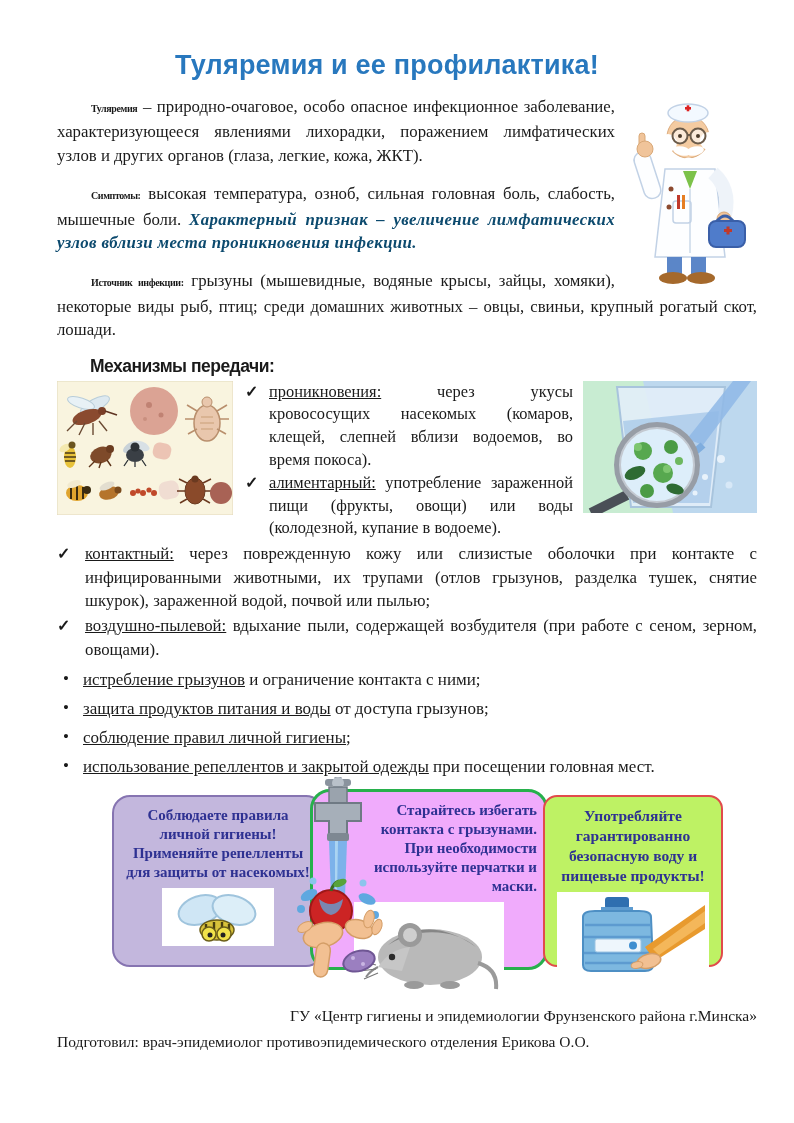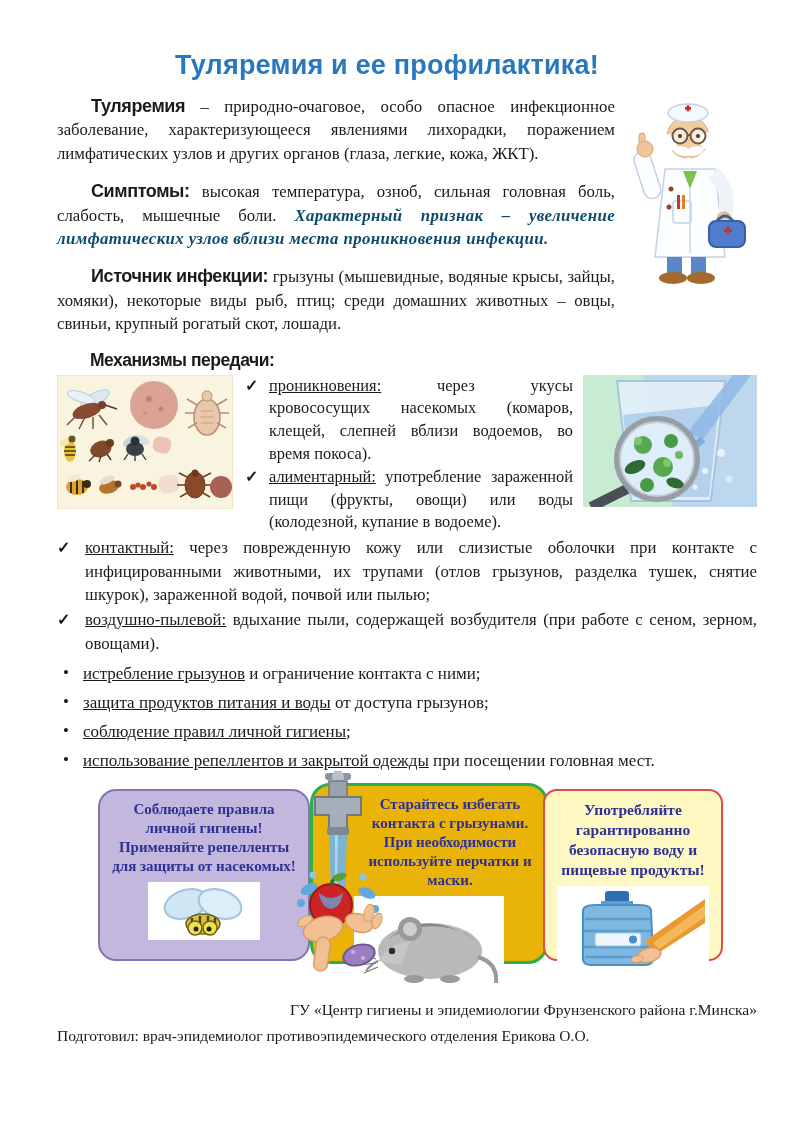--- a/index.html
+++ b/index.html
@@ -3,21 +3,21 @@
 <meta charset="utf-8">
 <style>
   * { margin:0; padding:0; box-sizing:border-box; }
   html,body { width:794px; height:1123px; background:#ffffff; overflow:hidden; }
   .page { width:794px; height:1123px; padding:50px 37px 0 57px; font-family:"Liberation Serif", serif; color:#1a1a1a; position:relative; }
 
   .title { font-family:"Liberation Sans", sans-serif; font-weight:700; font-size:27px; color:#2878be; text-align:center; letter-spacing:.2px; margin:0 60px 14px 20px; }
 
   .para { font-size:16.8px; line-height:23.4px; text-align:justify; }
   .indent { text-indent:34px; }
-  .lead { font-family:Liberation Sans, sans-serif; font-weight:700; font-size:18px; letter-spacing:-.4px; }
+  .lead { font-family:Liberation Serif, serif; font-weight:700; font-size:10px; letter-spacing:-.4px; }
   .blue-em { color:#0c4a6e; font-weight:700; font-style:italic; letter-spacing:.4px; }
 
   .doctor-wrap { float:right; width:132px; height:196px; margin:-6px 0 6px 10px; }
 
   .mt { margin-top:15px; }
 
   .h2 { font-family:"Liberation Sans", sans-serif; font-weight:700; font-size:17.5px; letter-spacing:-.5px; margin:14px 0 4px 33px; }
 
   .trans-row { display:flex; align-items:flex-start; gap:10px; margin-top:2px; }
   .img-frame { flex:0 0 auto; }
@@ -31,24 +31,24 @@
   .check-wide .check { position:absolute; left:0; top:0; font-weight:700; font-size:16px; }
 
   .prev-list { list-style:none; margin-top:8px; }
   .prev-list li { position:relative; padding-left:26px; font-size:17px; line-height:21px; margin:8px 0; }
   .prev-list .dot { position:absolute; left:6px; top:-1px; font-size:17px; }
   .uline { text-decoration:underline; }
 
   .callouts { position:relative; height:198px; margin-top:12px; }
   .callout { position:absolute; border-radius:18px; text-align:center; font-weight:700; color:#2e3192; }
   .callout p { font-size:15px; line-height:19px; padding:9px 8px 4px 8px; }
-  .c1 { left:41px; top:6px; width:212px; height:172px; background:#c3b7dd; border:2px solid #8674b1; }
-  .c2 { left:253px; top:0px; width:238px; height:181px; background:#eab308; border:3px solid #27b04c; border-radius:20px; }
+  .c1 { left:55px; top:6px; width:212px; height:172px; background:#c3b7dd; border:2px solid #8674b1; }
+  .c2 { left:253px; top:0px; width:238px; height:181px; background:#f0abfc; border:3px solid #27b04c; border-radius:20px;text-align:right; }
   .c2 p { padding-left:50px; }
-  .c3 { left:486px; top:6px; width:180px; height:172px; background:#fef9c3; border:2px solid #e14b4b; border-radius:14px; }
+  .c3 { left:486px; top:6px; width:180px; height:172px; background:#bef264; border:2px solid #e14b4b; border-radius:14px; }
   .c3 p { font-size:15.5px; line-height:20px; }
   .mini { background:#ffffff; margin:2px auto 0 auto; display:flex; align-items:center; justify-content:center; }
   .mini-fly { width:112px; height:58px; }
   .mini-mouse { width:150px; height:96px; }
   .mini-bottle { width:152px; height:84px; }
   .faucet-wrap { position:absolute; left:228px; top:-12px; width:106px; height:204px; z-index:5; }
 
   .footer { margin-top:16px; font-size:15.5px; line-height:26px; }
   .center { text-align:right; }
 </style>

